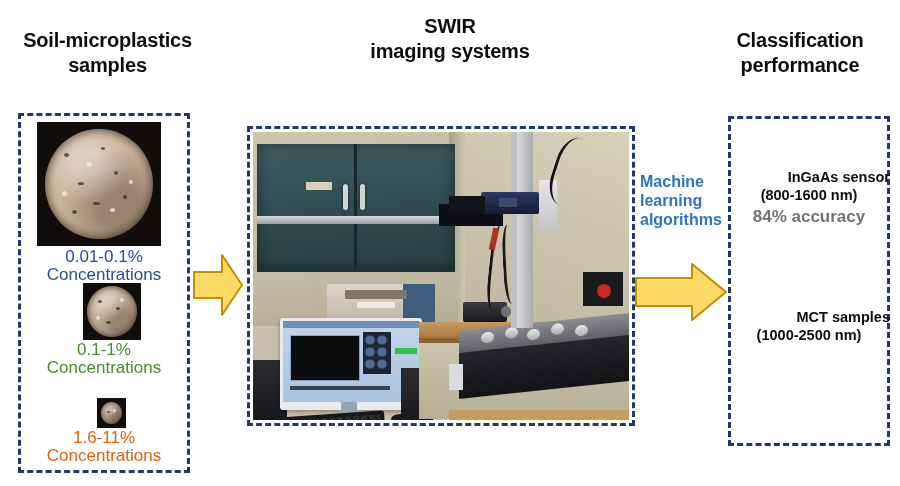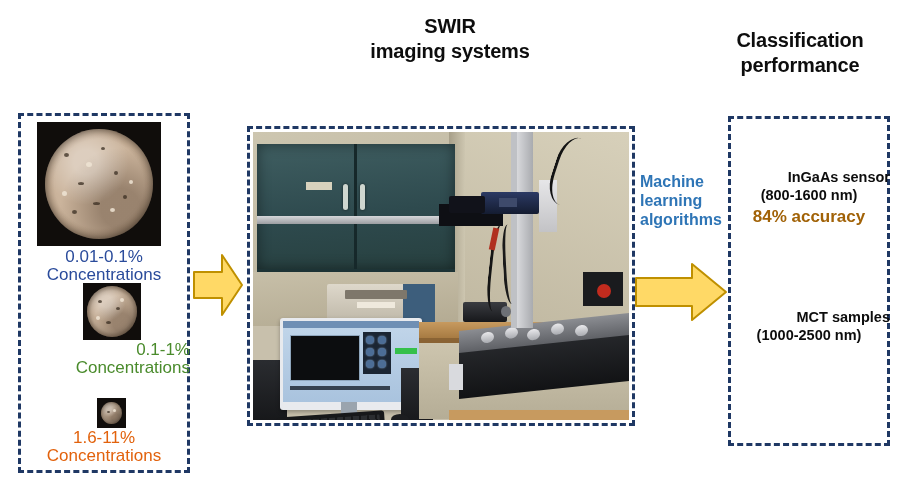--- a/index.html
+++ b/index.html
@@ -51,21 +51,21 @@
   #samp2 .dish{left:4px;top:3px;width:50px;height:51px;}
   #samp3{left:97px;top:398px;width:29px;height:30px;}
   #samp3 .dish{left:4px;top:4px;width:21px;height:22px;}
 
   
   .conc{
     position:absolute;text-align:center;width:172px;left:18px;
     font-weight:normal;font-size:17px;line-height:18px;
   }
   #conc1{top:248px;color:#2a4b9b;}
-  #conc2{top:341px;color:#4a8b2c;text-align:right;}
+  #conc2{top:341px;color:#4a8b2c;}
   #conc3{top:429px;color:#e2620c;}
 
   
   .arrow{position:absolute;}
   .arrow svg{display:block;}
 
   
   #photo{
     position:absolute;left:253px;top:132px;width:376px;height:288px;
     overflow:hidden;background:#c8c0ac;
@@ -154,20 +154,24 @@
   #res-a{top:168px;}
   #res-a .l3{color:#a6a6a6;}
   #res-b{top:308px;}
   #res-b .l3{color:#fb0007;}
 </style>
 </head>
 <body>
 
 <div class="stage">
 
+  <div class="heading" id="h-left">
+    <div>Soil-microplastics</div>
+    <div>samples</div>
+  </div>
 
   <div class="heading" id="h-mid">
     <div>SWIR</div>
     <div>imaging systems</div>
   </div>
 
   <div class="heading" id="h-right">
     <div>Classification</div>
     <div>performance</div>
   </div>
@@ -318,21 +322,21 @@
     <svg width="94" height="60" viewBox="0 0 94 60">
       <polygon points="2,16 58,16 58,2 92,30 58,58 58,44 2,44" fill="#ffd966" stroke="#bf9000" stroke-width="2" stroke-linejoin="round"></polygon>
     </svg>
   </div>
 
   <div class="panel" id="panel-right" style="border-color: rgb(31, 56, 100);"></div>
 
   <div class="res" id="res-a">
     <div class="l1">InGaAs sensor</div>
     <div class="l2">(800-1600 nm)</div>
-    <div class="l3" style="color: #a16207;">84% accuracy</div>
+    <div class="l3" style="color: #737373;">84% accuracy</div>
   </div>
 
   <div class="res" id="res-b">
     <div class="l1">MCT samples</div>
     <div class="l2">(1000-2500 nm)</div>
   </div>
 
 </div>
 
 </body></html>

